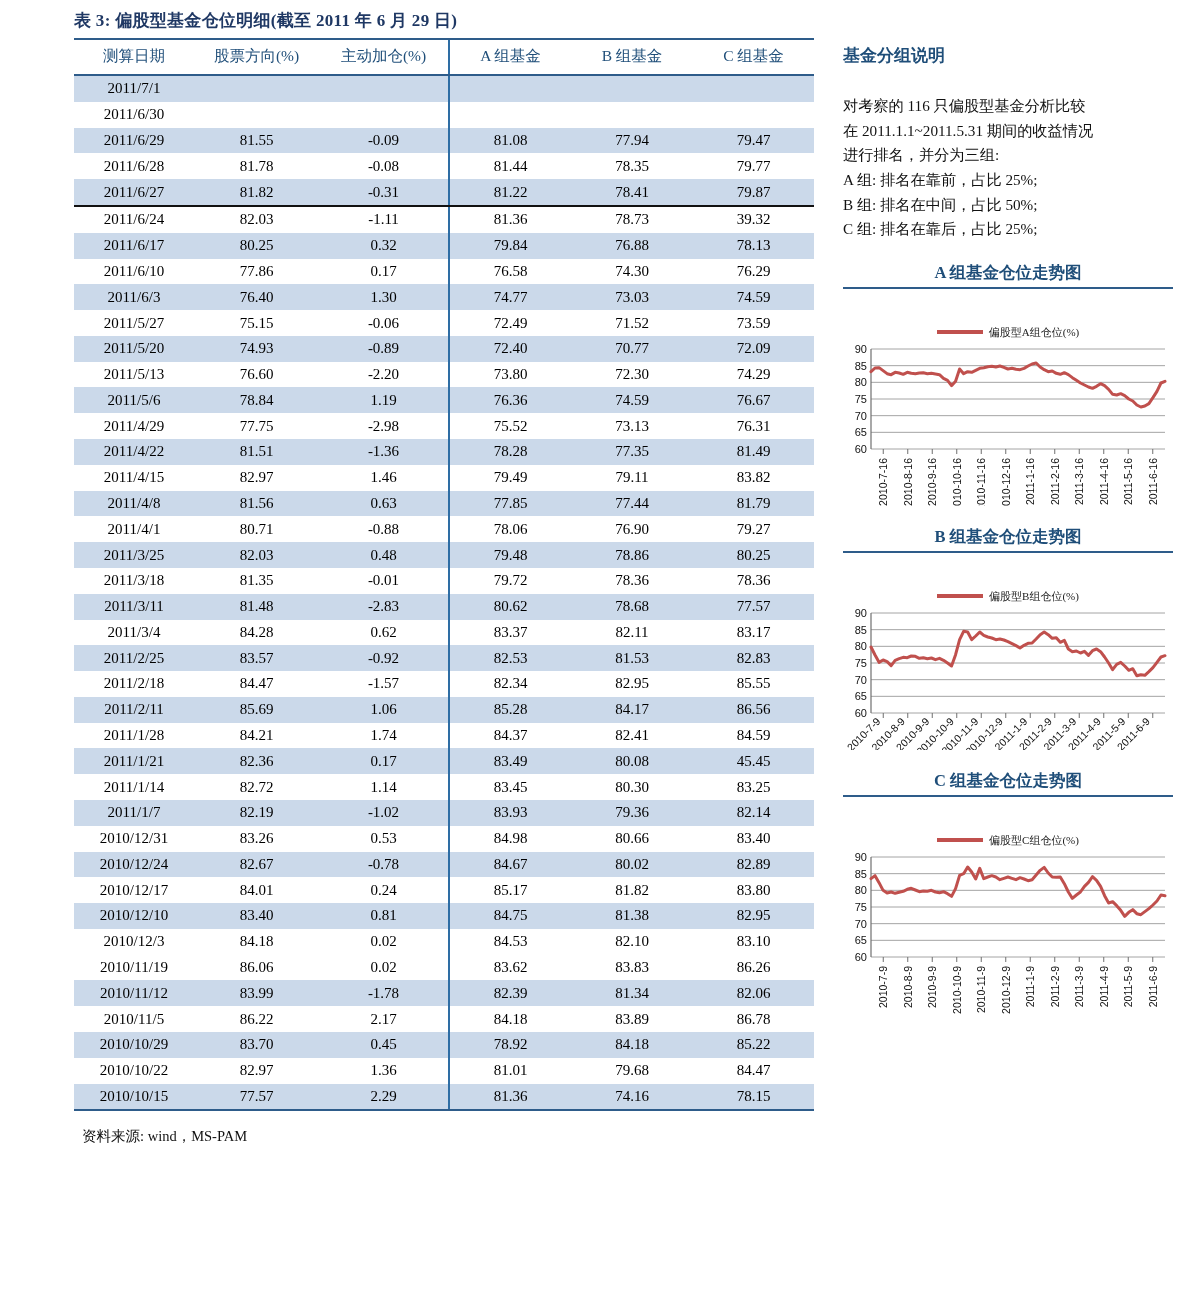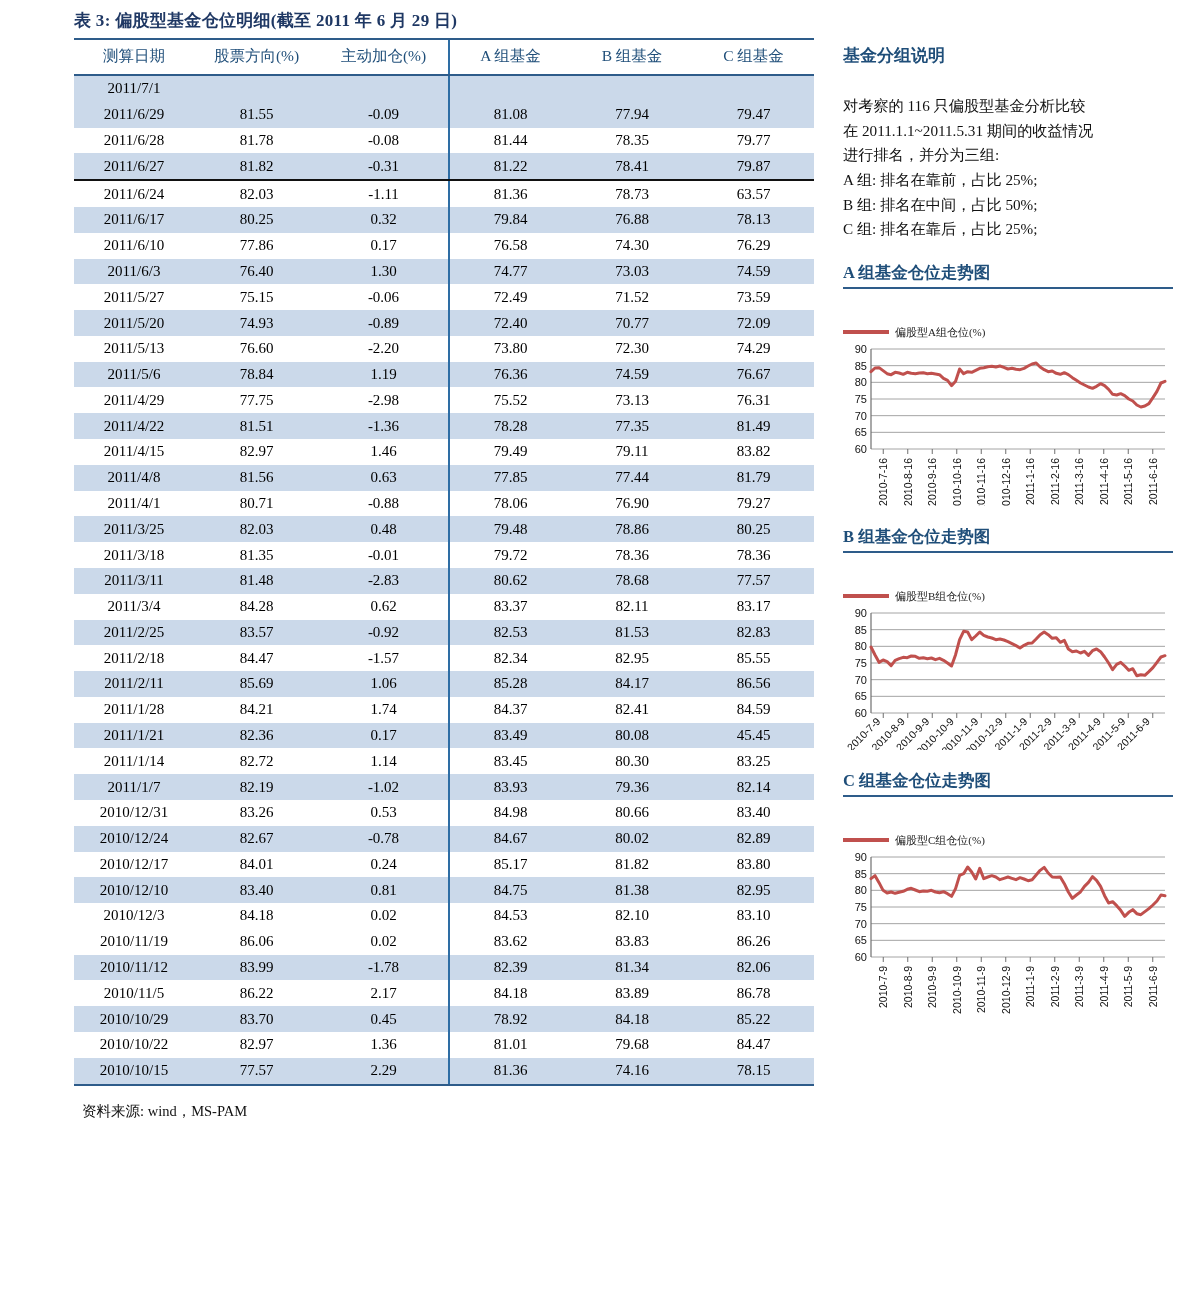--- a/index.html
+++ b/index.html
@@ -61,23 +61,24 @@
   .side-h{
     font-size:17px;font-weight:bold;color:#1F4E79;margin-bottom:7px;
   }
   .side-p{font-size:15.2px;line-height:1.62;color:#111;margin-top:27px;}
 
   .chart-block{margin-top:20px;}
   .chart-title{
     font-size:16.5px;font-weight:bold;color:#1F4E79;
     padding-bottom:3px;border-bottom:2.5px solid #2E5C8A;
     margin-bottom:6px;
+    text-align:center;
   }
   .chart-legend{
-    display:flex;align-items:center;justify-content:flex-start;
+    display:flex;align-items:center;justify-content:center;
     gap:6px;font-size:11px;color:#222;margin-bottom:1px;margin-top:36px;
   }
   .legend-line{display:inline-block;width:46px;height:4px;background:#C0504D;}
   .chart-svg{display:block;}
 </style>
 </head>
 <body>
 
 <div class="page">
 
@@ -106,20 +107,28 @@
       </thead>
       <tbody id="table-body">
           <tr class="shade bold">
             <td>2011/7/1</td>
             <td></td>
             <td></td>
             <td class="sep"></td>
             <td></td>
             <td></td>
           </tr>
+          <tr class="plain bold">
+            <td>2011/6/30</td>
+            <td></td>
+            <td></td>
+            <td class="sep"></td>
+            <td></td>
+            <td></td>
+          </tr>
           <tr class="shade bold">
             <td>2011/6/29</td>
             <td>81.55</td>
             <td>-0.09</td>
             <td class="sep">81.08</td>
             <td>77.94</td>
             <td>79.47</td>
           </tr>
           <tr class="plain bold">
             <td>2011/6/28</td>
@@ -136,21 +145,21 @@
             <td class="sep">81.22</td>
             <td>78.41</td>
             <td>79.87</td>
           </tr>
           <tr class="plain bold">
             <td>2011/6/24</td>
             <td>82.03</td>
             <td>-1.11</td>
             <td class="sep">81.36</td>
             <td>78.73</td>
-            <td>63.57</td>
+            <td>39.32</td>
           </tr>
           <tr class="shade bold">
             <td>2011/6/17</td>
             <td>80.25</td>
             <td>0.32</td>
             <td class="sep">79.84</td>
             <td>76.88</td>
             <td>78.13</td>
           </tr>
           <tr class="plain">

